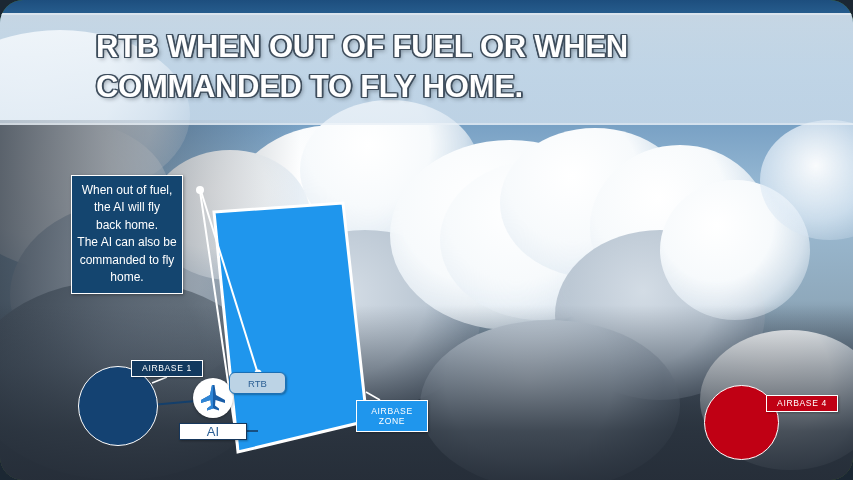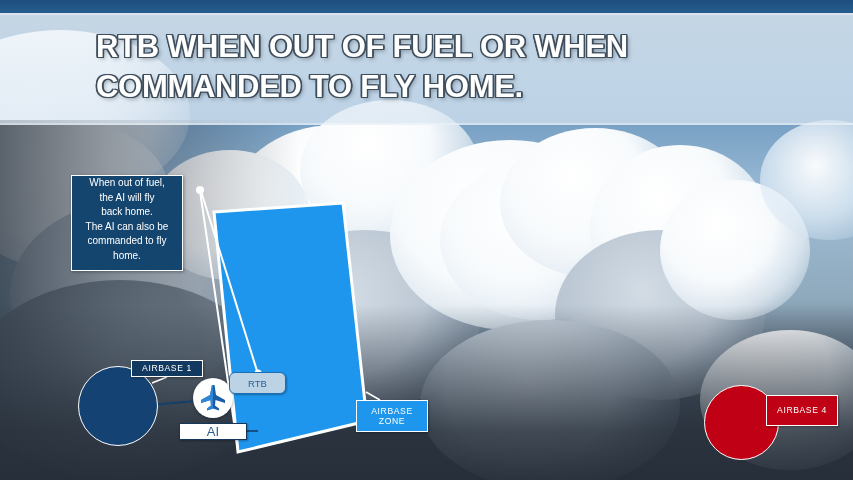--- a/index.html
+++ b/index.html
@@ -10,20 +10,21 @@
   body {
     font-family: "Liberation Sans", sans-serif;
   }
 
   #slide {
     position: relative;
     width: 853px;
     height: 480px;
     overflow: hidden;
     background: #4d7c0f;
+    border-radius: 23px;
   }
 
   
   .sky-base {
     position: absolute;
     inset: 0;
     background:
       linear-gradient(to bottom,
         #1d4e7e 0px, #2f6a9b 26px,
         #4e87b5 70px, #7ba3c6 130px,
@@ -110,26 +111,26 @@
     width: 853px; height: 480px;
     pointer-events: none;
   }
 
   
   .callout {
     position: absolute;
     left: 71px;
     top: 175px;
     width: 112px;
-    padding: 0 5px 7px 5px;
+    padding: 6px 5px 7px 5px;
     background: #14456f;
     border: 1.6px solid #ffffff;
     box-sizing: border-box;
     color: #ffffff;
-    font-size: 10px;
+    font-size: 12px;
     line-height: 1.45;
     text-align: center;
     white-space: pre-line;
     box-shadow: 1px 1px 3px rgba(0,0,0,0.35);
   }
 
   
   .airbase-circle {
     position: absolute;
     border-radius: 50%;
@@ -163,21 +164,21 @@
     line-height: 1.2;
     box-shadow: 1px 1px 2px rgba(0,0,0,0.3);
   }
   #airbase1-label {
     left: 131px; top: 360px;
     width: 72px; height: 17px;
     background: #12395f;
   }
   #airbase4-label {
     left: 766px; top: 395px;
-    width: 72px; height: 31px;
+    width: 72px; height: 17px;
     background: #c00014;
   }
   #patrol-label {
     left: 356px; top: 400px;
     width: 72px; height: 32px;
     background: #1f96ed;
     white-space: pre-line;
     flex-direction: column;
     color: #ffffff;
   }

